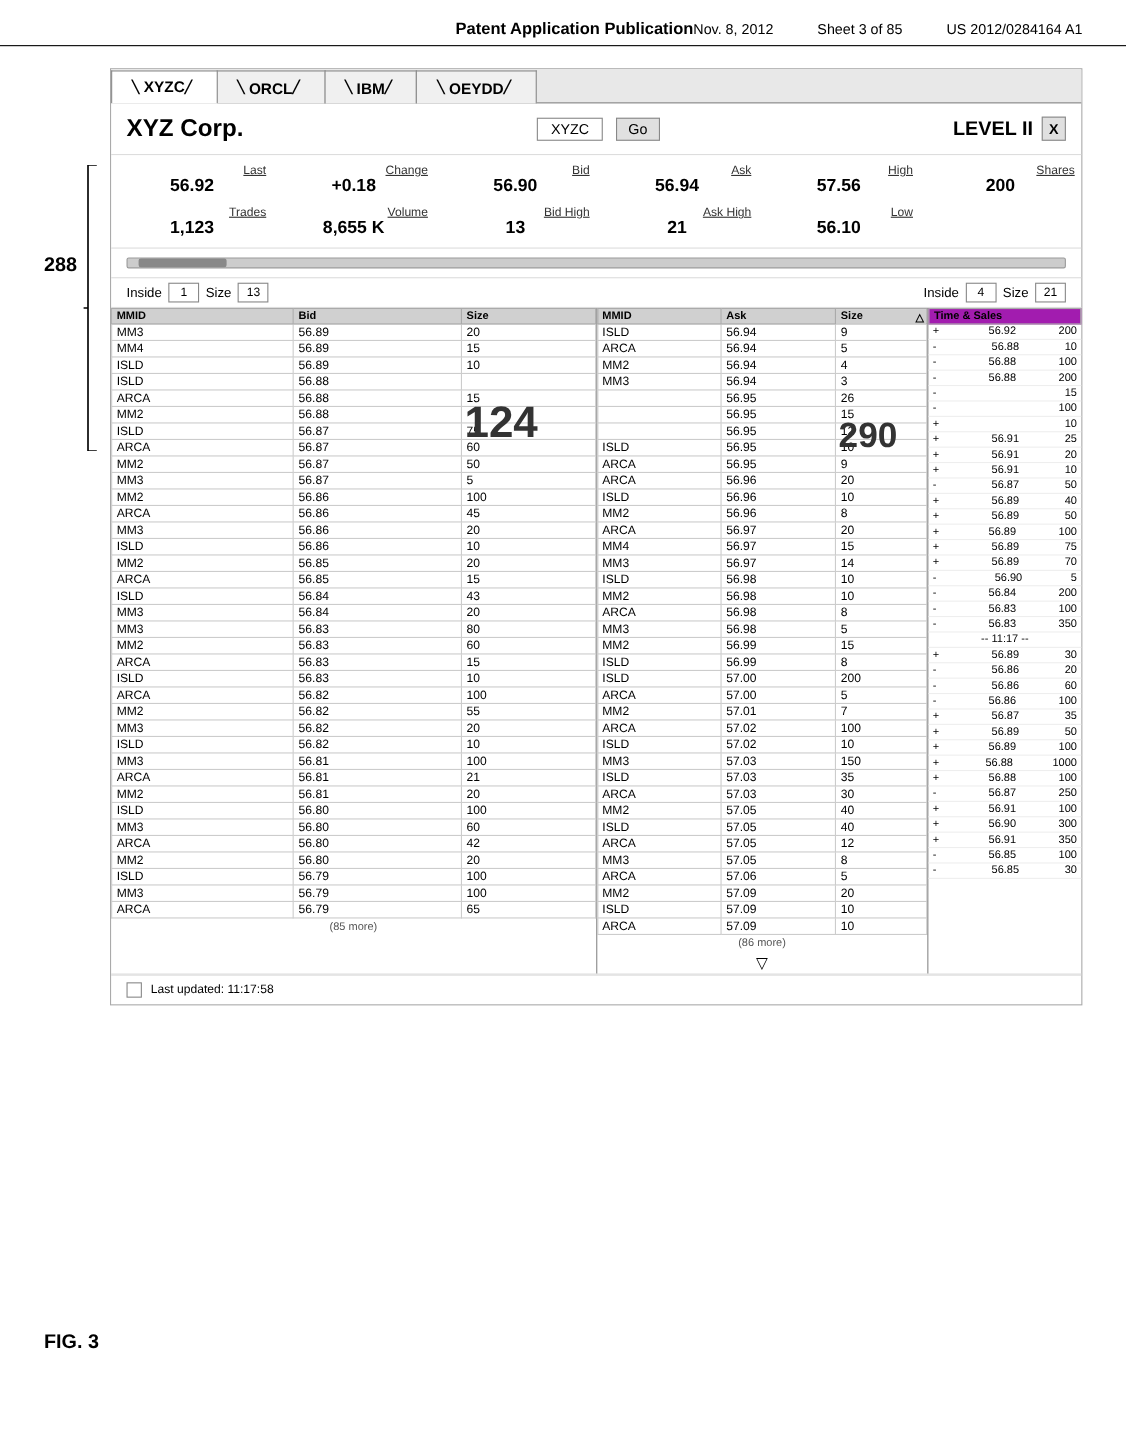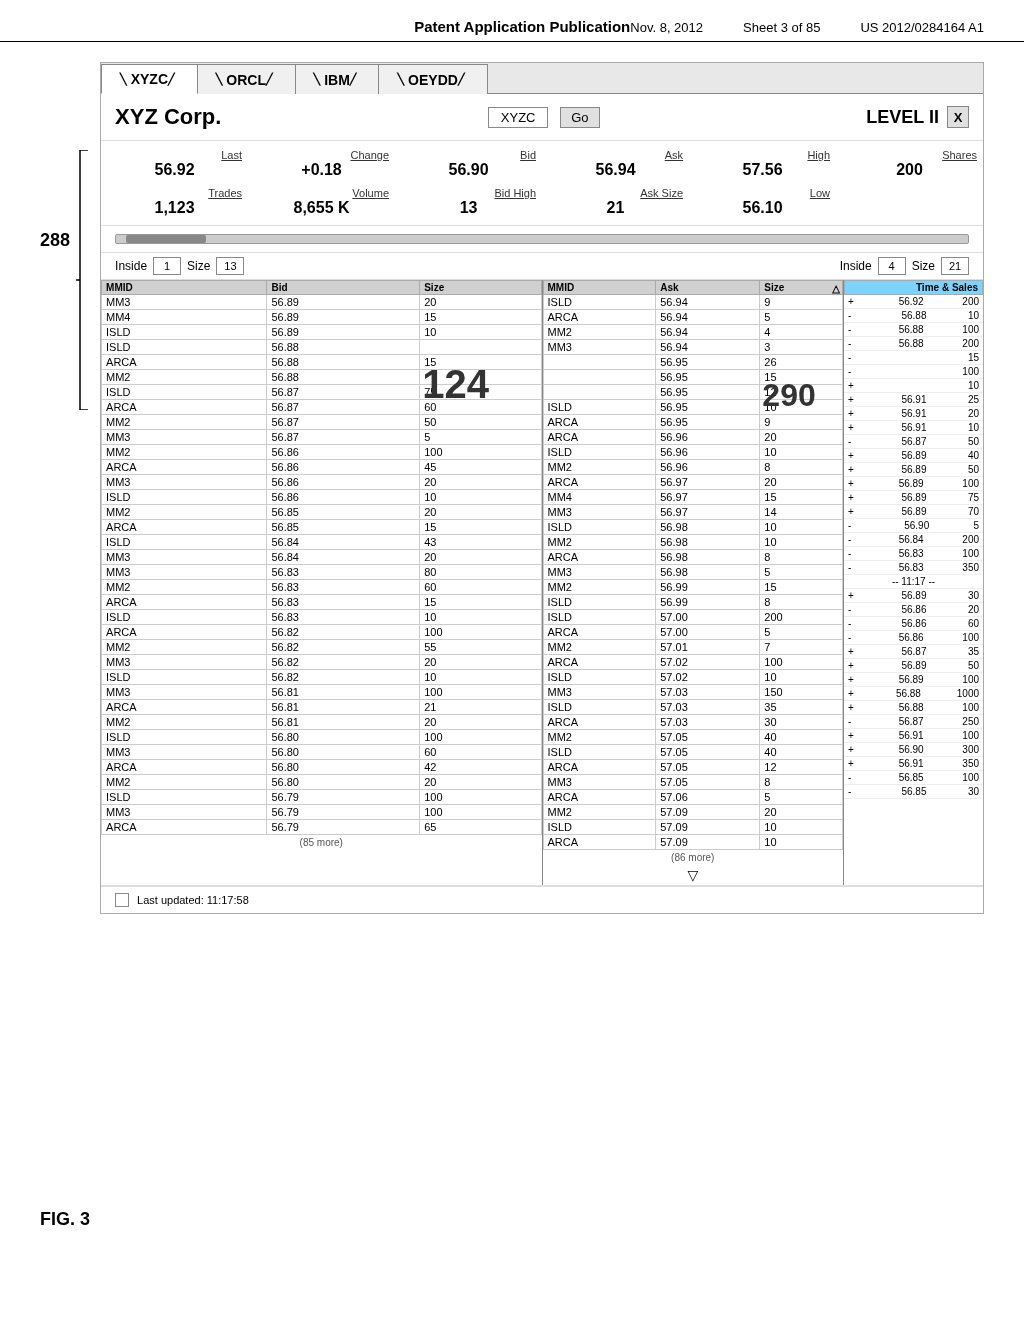--- a/index.html
+++ b/index.html
@@ -218,26 +218,26 @@
       white-space: nowrap;
     }
 
     
     .ts-area {
       width: 140px;
       border-left: 1px solid #888;
       font-size: 11px;
     }
     .ts-header {
-      background: #7dd3fc;
+      background: #a21caf;
       border: 1px solid #aaa;
       padding: 1px 4px;
       font-weight: bold;
       font-size: 10px;
-      text-align: right;
+      text-align: left;
     }
     .ts-row {
       display: flex;
       justify-content: space-between;
       padding: 1px 4px;
       border-bottom: 1px solid #eee;
     }
 
     .more-row {
       font-size: 10px;
@@ -387,21 +387,21 @@
         </div>
         <div class="stat-cell">
           <div class="stat-label">Volume</div>
           <div class="stat-value">8,655 K</div>
         </div>
         <div class="stat-cell">
           <div class="stat-label">Bid High</div>
           <div class="stat-value">13</div>
         </div>
         <div class="stat-cell">
-          <div class="stat-label">Ask Size</div>
+          <div class="stat-label">Ask High</div>
           <div class="stat-value">21</div>
         </div>
         <div class="stat-cell">
           <div class="stat-label">Low</div>
           <div class="stat-value">56.10</div>
         </div>
       </div>
 
       <div class="scroll-section">
         <div class="scroll-bar-visual">

